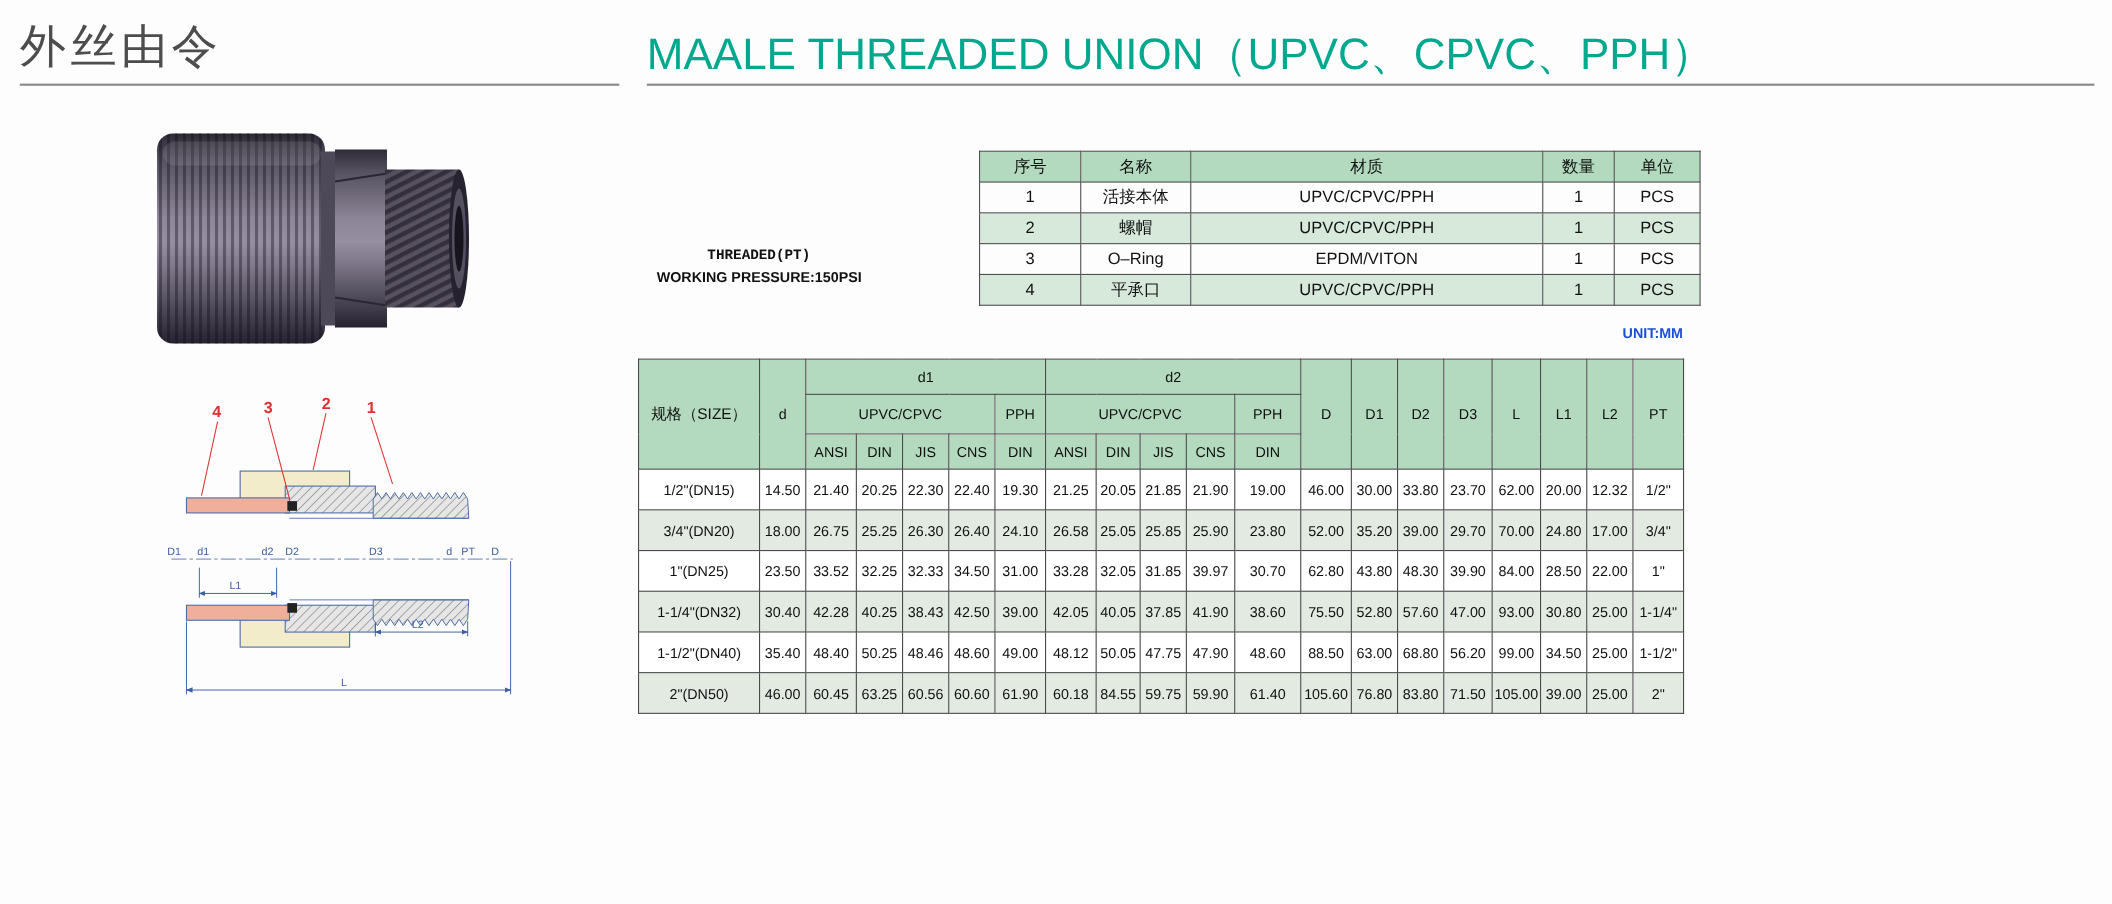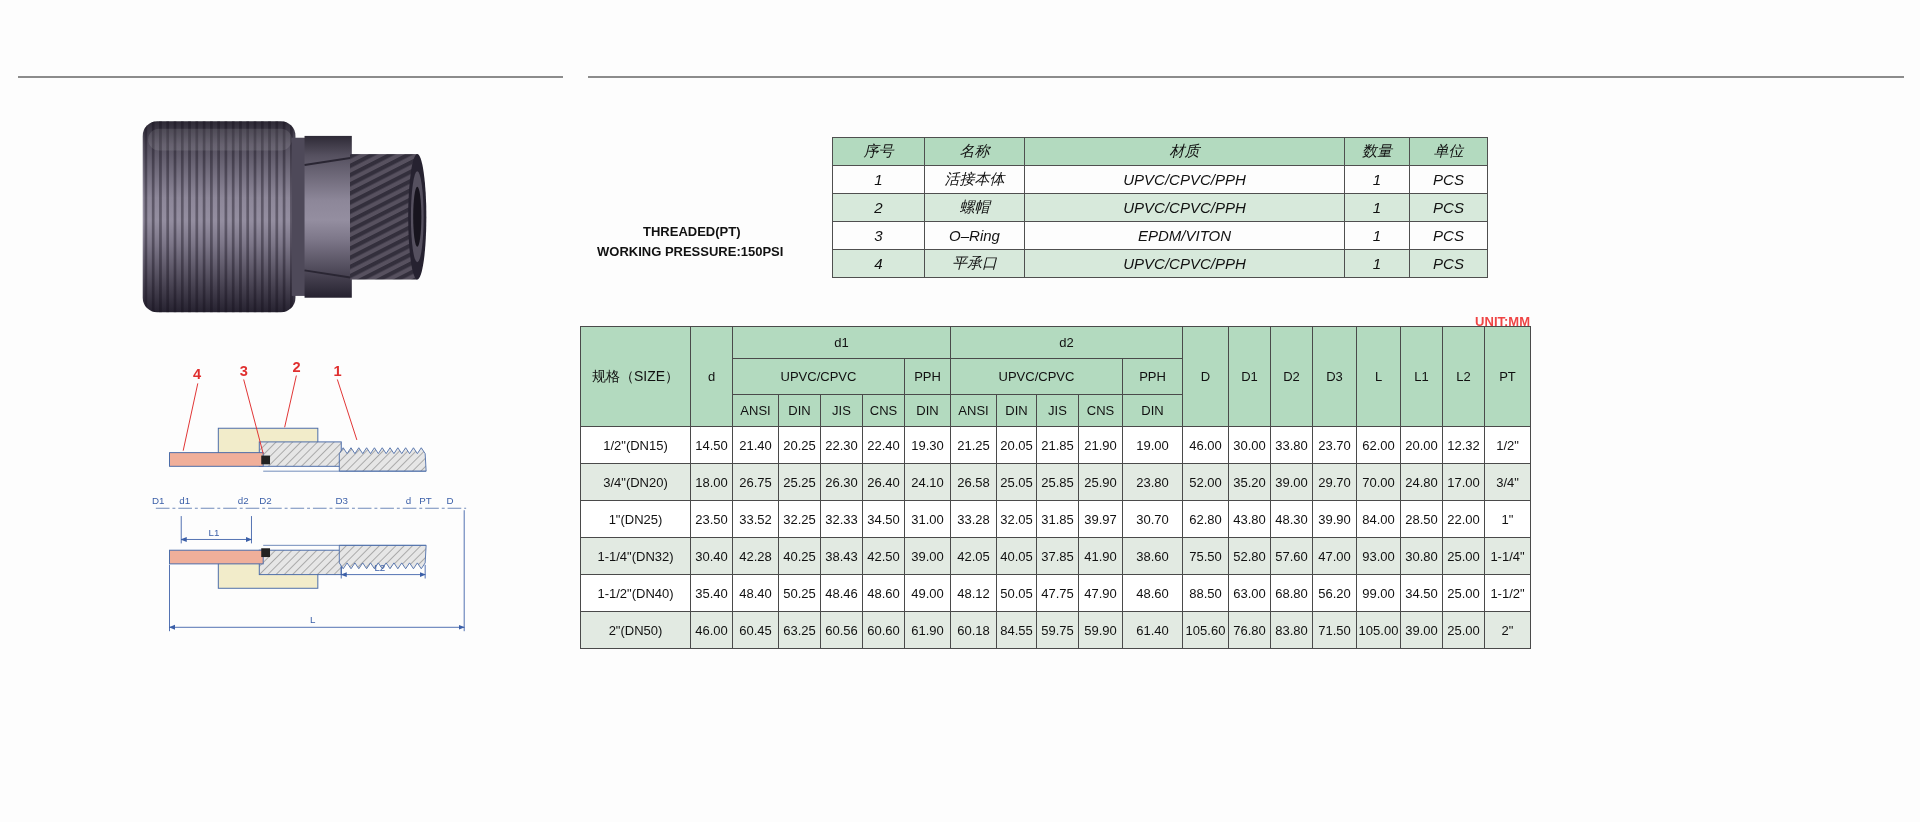--- a/index.html
+++ b/index.html
@@ -19,34 +19,34 @@
     white-space: nowrap;
   }
   .rule-right { position: absolute; left: 588px; top: 76px; width: 1316px; height: 2px; background: #8c8c8c; }
 
   
   .photo { position: absolute; left: 130px; top: 95px; width: 300px; height: 240px; }
   .diagram { position: absolute; left: 150px; top: 352px; width: 322px; height: 293px; }
 
   
   .notes { position: absolute; left: 597px; top: 222px; width: 260px; font-size: 13px; font-weight: bold; color: #111; line-height: 20px; }
-  .notes .l2 { padding-left: 46px; }
-
-  
-  .parts-table { position: absolute; left: 832px; top: 137px; border-collapse: collapse; table-layout: fixed; font-style: italic; }
+  .notes .l2 { padding-left: 46px; font-family: Liberation Mono, monospace; }
+
+  
+  .parts-table { position: absolute; left: 890px; top: 137px; border-collapse: collapse; table-layout: fixed; }
   .parts-table th, .parts-table td {
     border: 1px solid #4f4f4f; text-align: center; vertical-align: middle;
     font-size: 15px; color: #111; padding: 0; height: 28px; font-weight: normal;
     overflow: hidden; white-space: nowrap;
   }
   .parts-table thead th { background: #b3dabf; }
   .parts-table tbody tr:nth-child(even) td { background: #d7e9db; }
 
   
-  .unit-note { position: absolute; left: 1390px; top: 314px; width: 140px; text-align: right; font-size: 13px; font-weight: bold; color: #ef4444; }
+  .unit-note { position: absolute; left: 1390px; top: 295px; width: 140px; text-align: right; font-size: 13px; font-weight: bold; color: #1d4ed8; }
 
   
   .spec-table { position: absolute; left: 580px; top: 326px; border-collapse: collapse; table-layout: fixed; }
   .spec-table th, .spec-table td {
     border: 1px solid #4a4a4a; text-align: center; vertical-align: middle;
     font-size: 13px; color: #111; padding: 0; font-weight: normal;
     overflow: hidden; white-space: nowrap;
   }
   .spec-table thead th { background: #b3dabf; }
   .spec-table thead tr:nth-child(1) th { height: 32px; }
@@ -54,21 +54,23 @@
   .spec-table thead tr:nth-child(3) th { height: 32px; }
   .spec-table th.size-head { font-size: 14px; margin-left: 38px; }
   .spec-table tbody td { height: 37px; background: #ffffff; }
   .spec-table tbody tr:nth-child(even) td { background: #e2eae2; }
 </style>
 </head>
 <body>
 
 <div class="page">
 
+  <div class="title-cn">外丝由令</div>
   <div class="rule-left"></div>
+  <div class="title-en">MAALE THREADED UNION（UPVC、CPVC、PPH）</div>
   <div class="rule-right"></div>
 
   <svg class="photo" viewBox="0 0 330 250" aria-hidden="true">
     <defs>
       <linearGradient id="pg" x1="0" y1="0" x2="0" y2="1">
         <stop offset="0" stop-color="#2e2a36"></stop>
         <stop offset="0.12" stop-color="#55505f"></stop>
         <stop offset="0.40" stop-color="#8d8799"></stop>
         <stop offset="0.52" stop-color="#948ea0"></stop>
         <stop offset="0.64" stop-color="#7d7789"></stop>

